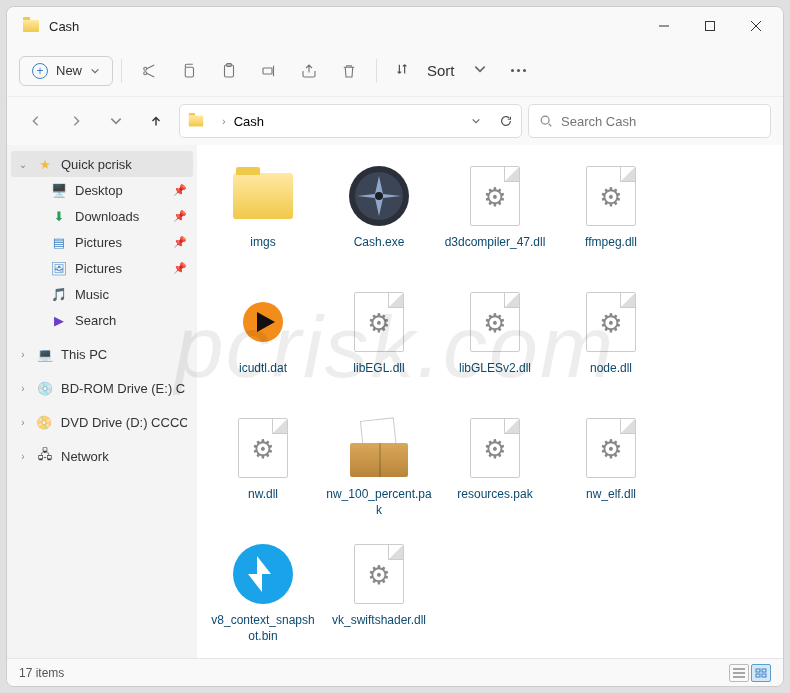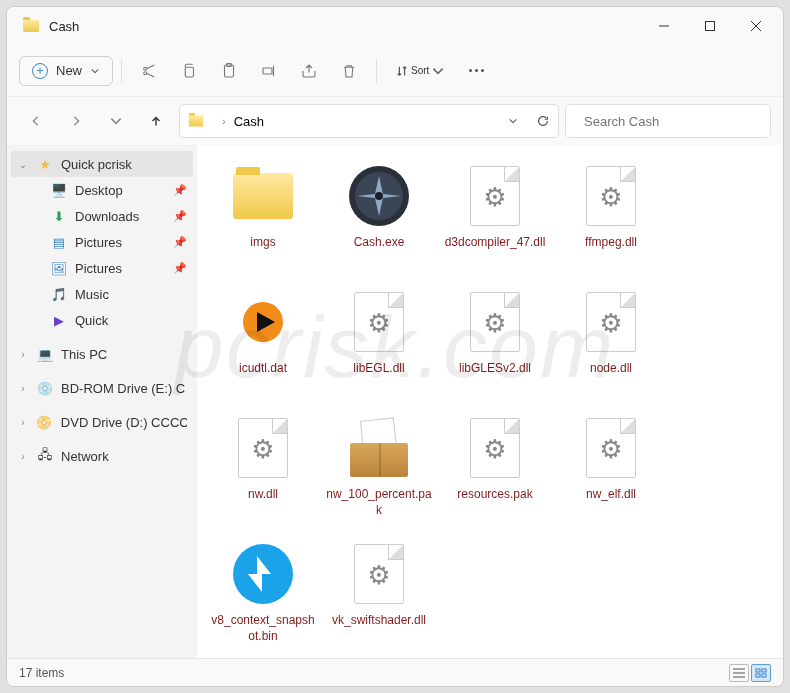--- a/index.html
+++ b/index.html
@@ -11,44 +11,44 @@
 .title-text { font-size: 13px; color: #222; }
 .title-spacer { flex: 1; }
 .win-btn { width: 46px; height: 38px; display: flex; align-items: center; justify-content: center; color: #333; font-size: 14px; }
 .win-btn svg { width: 12px; height: 12px; }
 .toolbar { height: 52px; display: flex; align-items: center; padding: 0 12px; gap: 2px; background: #f9f9f9; border-bottom: 1px solid #eee; }
 .new-btn { display: flex; align-items: center; gap: 8px; border: 1px solid #d0d0d0; border-radius: 6px; padding: 6px 12px; font-size: 13px; color: #333; }
 .new-btn .plus { width:16px; height:16px; border-radius:50%; border:1.5px solid #3b82c7; color:#3b82c7; display:flex; align-items:center; justify-content:center; font-size:12px; line-height:1;}
 .tb-icon { width: 38px; height: 36px; display: flex; align-items: center; justify-content: center; color: #777; border-radius:4px;}
 .tb-icon svg { width: 18px; height: 18px; }
 .tb-sep { width: 1px; height: 24px; background: #e0e0e0; margin: 0 6px; }
-.tb-text-btn { display: flex; align-items: center; gap: 2px; padding: 6px 10px; font-size: 10px; color: #333; }
+.tb-text-btn { display: flex; align-items: flex-start; gap: 18px; padding: 6px 10px; font-size: 15px; color: #333; }
 .tb-text-btn svg { width:14px; height:14px; color:#555;}
 .dots { display:flex; gap:3px; padding:0 12px;}
 .dots span { width:3px; height:3px; background:#555; border-radius:50%;}
 .navbar { height: 48px; display: flex; align-items: center; padding: 0 12px; gap: 6px; background: #f9f9f9; }
 .nav-btn { width: 34px; height: 34px; display: flex; align-items: center; justify-content: center; color: #888; }
 .nav-btn.enabled { color: #333; }
 .nav-btn svg { width:14px; height:14px;}
 .addr-bar { flex: 1; height: 34px; border: 1px solid #ddd; border-radius: 5px; background: #fff; display: flex; align-items: center; padding: 0 8px; gap: 8px; font-size: 13px;}
 .addr-bar .chev { color:#888; font-size:11px;}
-.search-box { width: 206px; height: 34px; border: 1px solid #ddd; border-radius: 5px; background: #fff; display: flex; align-items: center; padding: 0 10px; gap: 8px; color:#888; font-size:13px;}
+.search-box { width: 243px; height: 34px; border: 1px solid #ddd; border-radius: 5px; background: #fff; display: flex; align-items: center; padding: 0 10px; gap: 8px; color:#888; font-size:13px;}
 .content { flex: 1; display: flex; overflow: hidden; }
 .sidebar { width: 190px; background: #f4f4f4; padding: 6px 4px; overflow-y: auto; font-size: 13px;}
 .side-item { display: flex; align-items: center; padding: 5px 6px; gap: 8px; border-radius: 3px; color:#333;}
 .side-item.header { background: #e5e5e5; font-weight:400; }
 .side-item .chev { width:12px; color:#888; font-size:10px; text-align:center;}
 .side-item .spacer { width:12px;}
 .side-item .ico { width:16px; height:16px; display:flex; align-items:center; justify-content:center;}
 .side-item .pin { margin-left:auto; color:#aaa; font-size:11px;}
 .side-sub { padding-left: 14px;}
 .main { flex: 1; background: #fff; padding: 12px 8px 4px 8px; overflow-y: auto; display: flex; flex-wrap: wrap; align-content: flex-start; gap: 0; }
 .file-item { width: 116px; height: 126px; display: flex; flex-direction: column; align-items: center; padding: 4px 2px; text-align: center; }
 .file-icon { width: 70px; height: 70px; display: flex; align-items: center; justify-content: center; margin-bottom: 4px;}
-.file-label { font-size: 12px; color: #7f1d1d; line-height: 1.3; word-break: break-word; max-width: 110px;}
+.file-label { font-size: 12px; color: #0c4a6e; line-height: 1.3; word-break: break-word; max-width: 110px;}
 .statusbar { height: 28px; border-top: 1px solid #e5e5e5; display: flex; align-items: center; padding: 0 12px; font-size: 12px; color: #555; background:#f9f9f9;}
 .statusbar .spacer { flex:1;}
 .view-toggle { display:flex; gap:2px;}
 .view-toggle div { width:20px; height:18px; border:1px solid #bbb; border-radius:2px; display:flex; align-items:center; justify-content:center;}
 .view-toggle div.active { background:#d5e8f7; border-color:#5a9fd4;}
 .watermark { position:absolute; top:50%; left:50%; transform:translate(-50%,-50%); font-size:88px; font-weight:300; font-style:italic; color:rgba(0,0,0,0.07); pointer-events:none; letter-spacing:2px; white-space:nowrap;}
 
 .folder-ico { width:60px; height:46px; background:linear-gradient(#ffe9a2,#f0c94a); border-radius:3px; position:relative;}
 .folder-ico:before { content:""; position:absolute; top:-6px; left:3px; width:24px; height:8px; background:#f0c94a; border-radius:2px 2px 0 0;}
 .dll-ico { width:50px; height:60px; background:#fff; border:1px solid #ccc; border-radius:2px; position:relative;}
@@ -220,21 +220,21 @@
             <span class="pin">📌</span>
           </div>
         <div class="side-item">
             <span class="spacer"></span>
             <span class="ico" style="color:#d23f5a">🎵</span>
             <span>Music</span>
           </div>
         <div class="side-item">
             <span class="spacer"></span>
             <span class="ico" style="color:#6a3fc7">▶</span>
-            <span>Quick</span>
+            <span>Search</span>
           </div>
       </div>
       <div style="height:8px"></div>
       <div class="side-item">
           <span class="chev">›</span>
           <span class="ico">💻</span>
           <span>This PC</span>
         </div>
       <div style="height:8px"></div>
       <div class="side-item">

